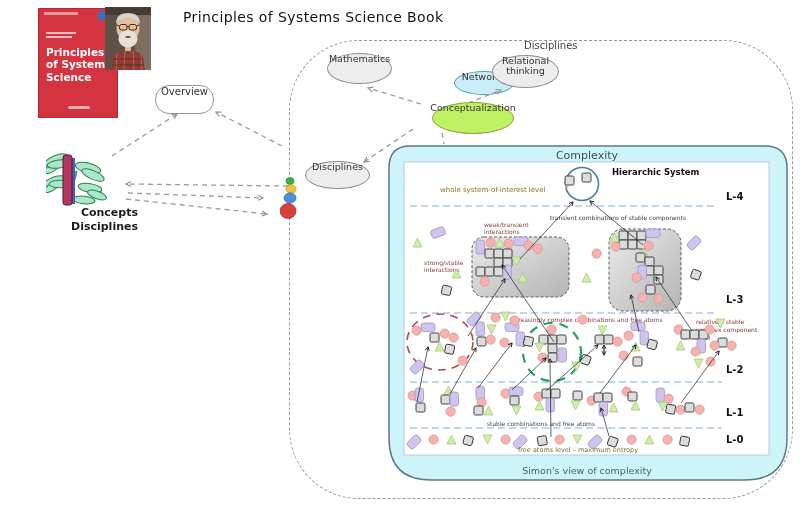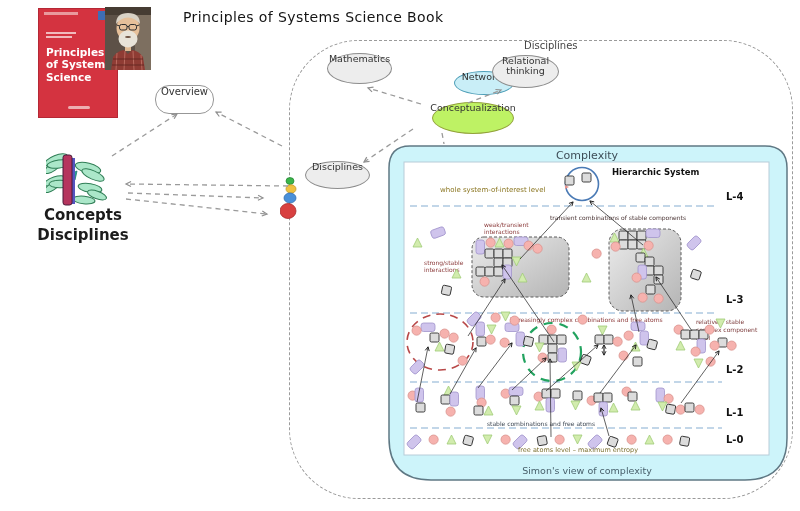--- a/index.html
+++ b/index.html
@@ -29,22 +29,22 @@
                  border:1.4px solid #979797;font-size:10px;}
   .node-mathematics{left:327px;top:53px;width:63px;height:29px;}
   .node-networks{left:410px;top:71px;width:58px;height:22px;background:#c9eef7;border-color:#4f9fb8;margin-left:44px;}
   .node-relational{left:492px;top:55px;width:65px;height:31px;}
   .node-conceptualization{left:408px;top:102px;width:80px;height:30px;background:#bef264;border-color:#93a23c;margin-left:24px;}
   .node-computation{left:305px;top:161px;width:63px;height:26px;}
   .lbl-disciplines{left:514px;top:40px;font-size:10px;color:#444;z-index:5;margin-left:10px;}
 
   
   .concepts-svg{left:46px;top:150px;z-index:4;}
-  .concepts-label{left:28px;top:206px;width:110px;text-align:center;font-weight:bold;
-                  font-size:15px;color:#1c1c1c;line-height:1.3;z-index:4;}
+  .concepts-label{left:28px;top:206px;width:110px;text-align:right;font-weight:bold;
+                  font-size:11px;color:#1c1c1c;line-height:1.3;z-index:4;}
 
   
   .dashed-boundary{left:289px;top:40px;width:502px;height:457px;border:1.6px dashed #9a9a9a;
                    border-radius:70px;z-index:1;}
 
   .photo-svg{left:105px;top:7px;z-index:4;}
   .blob-svg{left:280px;top:176px;z-index:4;}
   .arrows-svg{left:0;top:0;z-index:6;pointer-events:none;}
   .complexity-svg{left:388px;top:145px;z-index:3;}
 </style>

